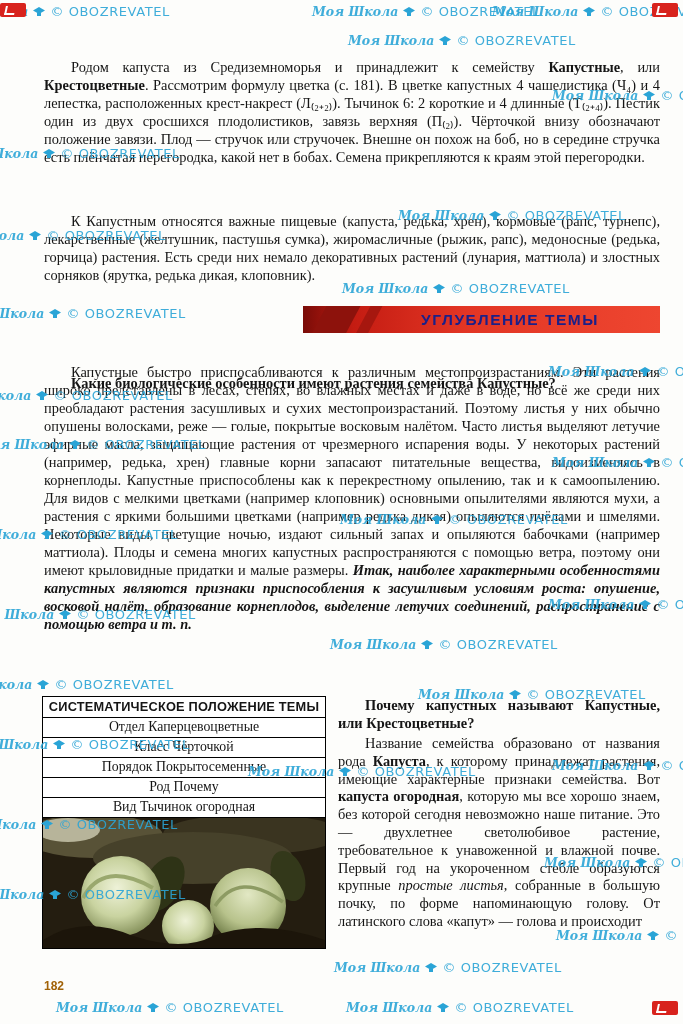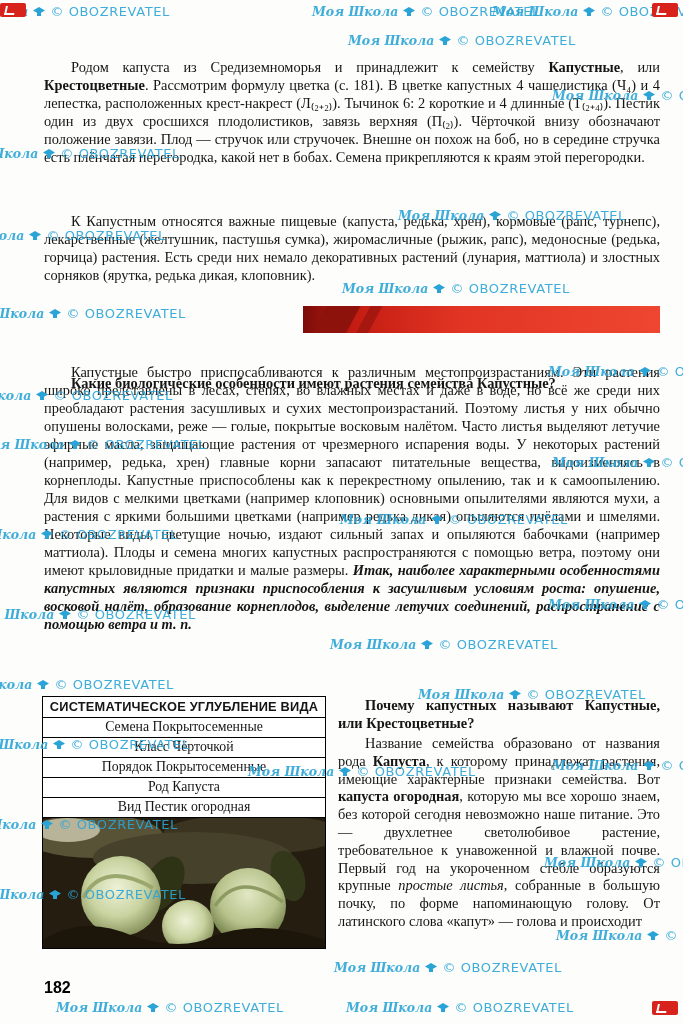--- a/index.html
+++ b/index.html
@@ -48,21 +48,21 @@
     font-size:13.8px; text-align:center; padding:1px 0 2px;
     border-bottom:1px solid #000;
   }
   .taxo-photo { display:block; width:282px; height:130px; }
   .taxo-photo svg { display:block; width:100%; height:100%; }
 
   
   .page-number {
     position:absolute; left:44px; top:979px;
     font-family:"Liberation Sans", sans-serif; font-weight:bold;
-    font-size:16px; color:#000000;
+    font-size:12px; color:#a16207;
   }
 
   
   .watermark-layer, .logo-layer {
     position:absolute; inset:0; pointer-events:none; z-index:6;
   }
   .watermark {
     position:absolute; white-space:nowrap;
     color:rgba(42,164,214,0.9);
     display:flex; align-items:center; gap:5px;
@@ -90,39 +90,40 @@
 <body>
 
 <div class="page">
 
   <p class="block para" style="left:44px;top:58px;width:616px;"><span>Родом капуста из Средиземноморья и принадлежит к семейству </span><span style="font-weight: bold;">Капустные</span><span>, или </span><span style="font-weight: bold;">Крестоцветные</span><span>. Рассмотрим формулу цветка (с. 181). В цветке капустных 4 чашелистика (Ч₄) и 4 лепестка, расположенных крест-накрест (Л₍₂₊₂₎). Тычинок 6: 2 короткие и 4 длинные (Т₍₂₊₄₎). Пестик один из двух сросшихся плодолистиков, завязь верхняя (П₍₂₎). Чёрточкой внизу обозначают положение завязи. Плод — стручок или стручочек. Внешне он похож на боб, но в середине стручка есть плёнчатая перегородка, какой нет в бобах. Семена прикрепляются к краям этой перегородки.</span></p>
   <p class="block para" style="left:44px;top:212px;width:616px;"><span>К Капустным относятся важные пищевые (капуста, редька, хрен), кормовые (рапс, турнепс), лекарственные (желтушник, пастушья сумка), жиромасличные (рыжик, рапс), медоносные (редька, горчица) растения. Есть среди них немало декоративных растений (лунария, маттиола) и злостных сорняков (ярутка, редька дикая, клоповник).</span></p>
 
   <div class="banner">
     <span class="banner-stripe s1"></span>
     <span class="banner-stripe s2"></span>
+    <span class="banner-label">УГЛУБЛЕНИЕ ТЕМЫ</span>
   </div>
 
   <p class="block para bold-q" style="left:44px;top:334px;width:616px;margin-top:40px;">Какие биологические особенности имеют растения семейства Капустные?</p>
   <p class="block para" style="left:44px;top:363px;width:616px;"><span>Капустные быстро приспосабливаются к различным местопроизрастаниям. Эти растения широко представлены в лесах, степях, во влажных местах и даже в воде, но всё же среди них преобладают растения засушливых и сухих местопроизрастаний. Поэтому листья у них обычно опушены волосками, реже — голые, покрытые восковым налётом. Часто листья выделяют летучие эфирные масла, защищающие растения от чрезмерного испарения воды. У некоторых растений (например, редька, хрен) главные корни запасают питательные вещества, видоизменяясь в корнеплоды. Капустные приспособлены как к перекрестному опылению, так и к самоопылению. Для видов с мелкими цветками (например клоповник) основными опылителями являются мухи, а растения с яркими большими цветками (например редька дикая) опыляются пчёлами и шмелями. Некоторые виды, цветущие ночью, издают сильный запах и опыляются бабочками (например маттиола). Плоды и семена многих капустных распространяются с помощью ветра, поэтому они имеют крыловидные придатки и малые размеры. </span><span style="font-weight: bold; font-style: italic;">Итак, наиболее характерными особенностями капустных являются признаки приспособления к засушливым условиям роста: опушение, восковой налёт, образование корнеплодов, выделение летучих соединений, распространение с помощью ветра и т. п.</span></p>
 
   <div class="taxo">
-    <div class="taxo-title">СИСТЕМАТИЧЕСКОЕ УГЛУБЛЕНИЕ ВИДА</div>
+    <div class="taxo-title">СИСТЕМАТИЧЕСКОЕ ПОЛОЖЕНИЕ ТЕМЫ</div>
     <div>
 
-        <div class="taxo-row">Семена Покрытосеменные</div>
+        <div class="taxo-row">Отдел Каперцевоцветные</div>
 
         <div class="taxo-row">Класс Чёрточкой</div>
 
         <div class="taxo-row">Порядок Покрытосеменные</div>
 
 
-        <div class="taxo-row">Род Капуста</div>
-
-        <div class="taxo-row">Вид Пестик огородная</div>
+        <div class="taxo-row">Род Почему</div>
+
+        <div class="taxo-row">Вид Тычинок огородная</div>
       </div>
     <div class="taxo-photo">
       <svg viewBox="0 0 282 130" preserveAspectRatio="none" aria-hidden="true">
         <defs>
           <radialGradient id="cab1" cx="45%" cy="40%" r="65%">
             <stop offset="0%" stop-color="#eef2d8"></stop>
               <stop offset="55%" stop-color="#c9d3a0"></stop>
               <stop offset="100%" stop-color="#7c8852"></stop>
           </radialGradient>
           <radialGradient id="cab2" cx="50%" cy="35%" r="65%">

